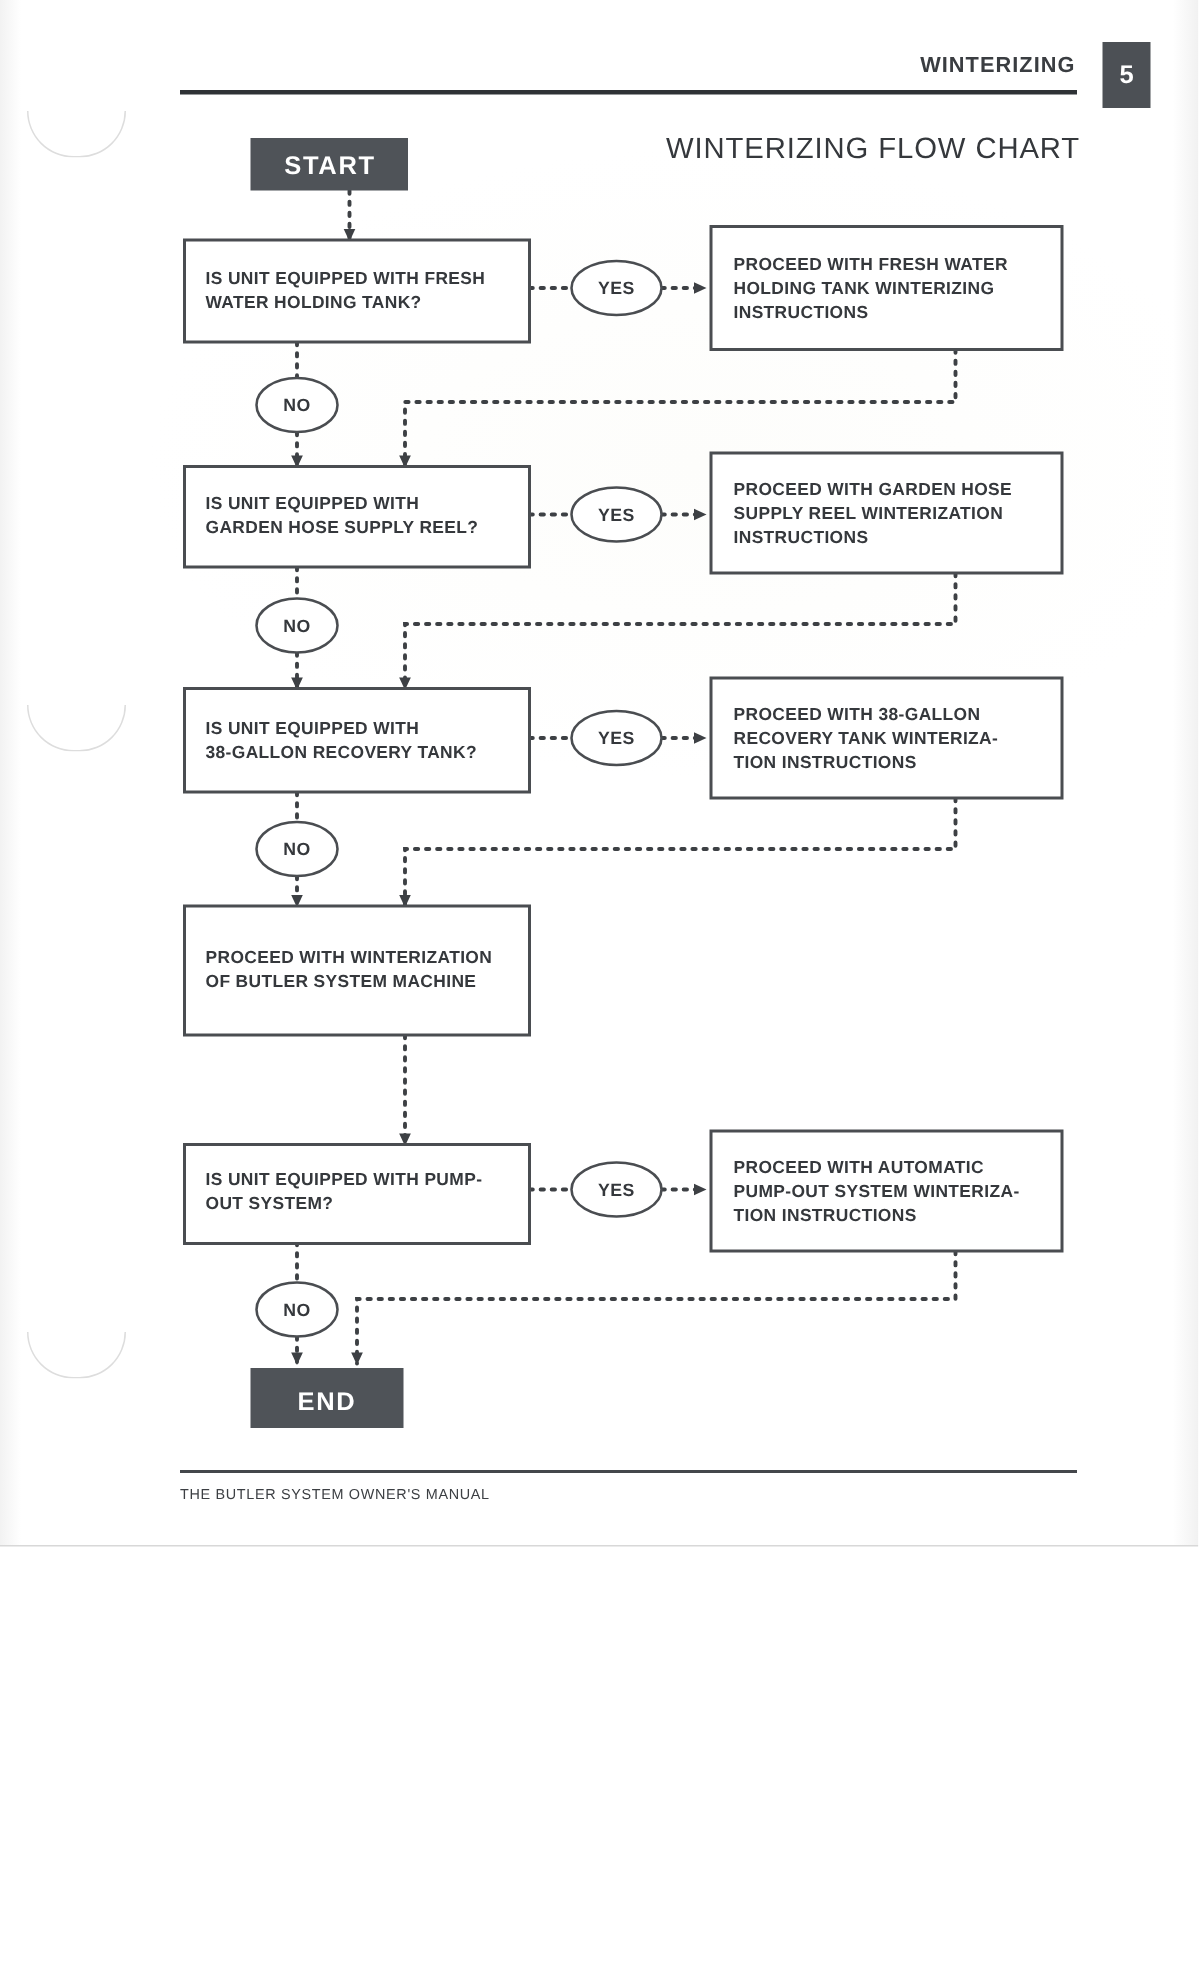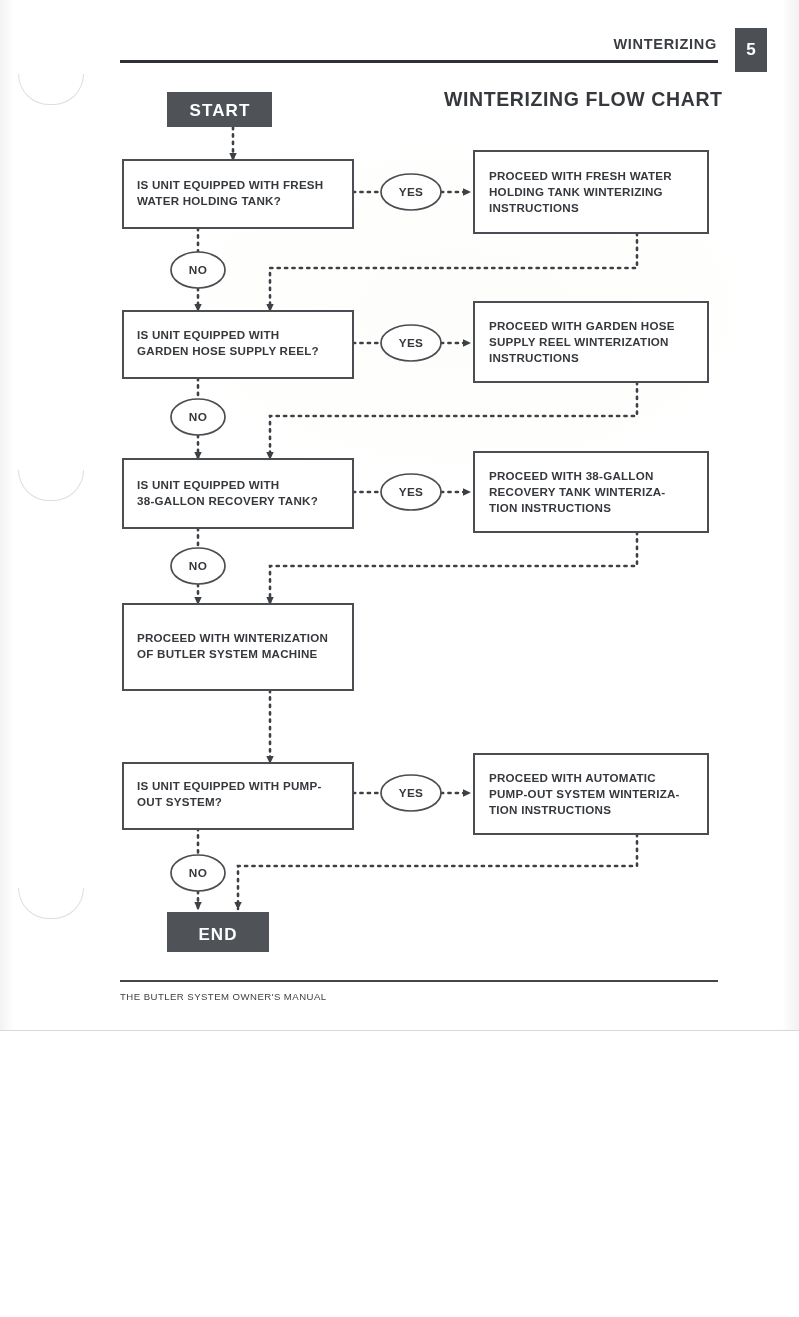--- a/index.html
+++ b/index.html
@@ -103,21 +103,21 @@
     font-weight: bold;
     display: flex;
     align-items: center;
     justify-content: center;
   }
   .chart-title {
     position: absolute;
     left: 444px;
     top: 88px;
     font-size: 19.5px;
-    font-weight: bold;
+    font-weight: normal;
     letter-spacing: 0.6px;
     color: #35383c;
     white-space: nowrap;
   }
 
   
   #flow {
     position: absolute;
     left: 0;
     top: 0;

